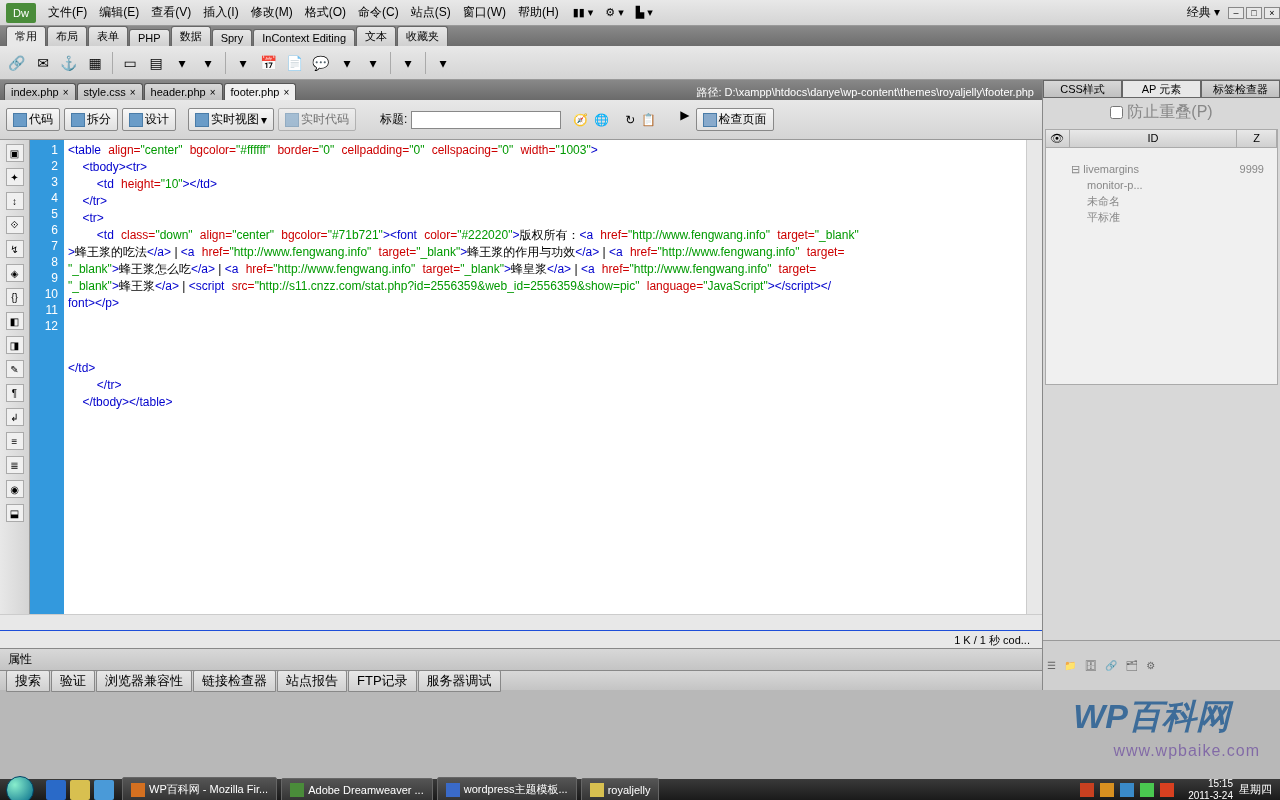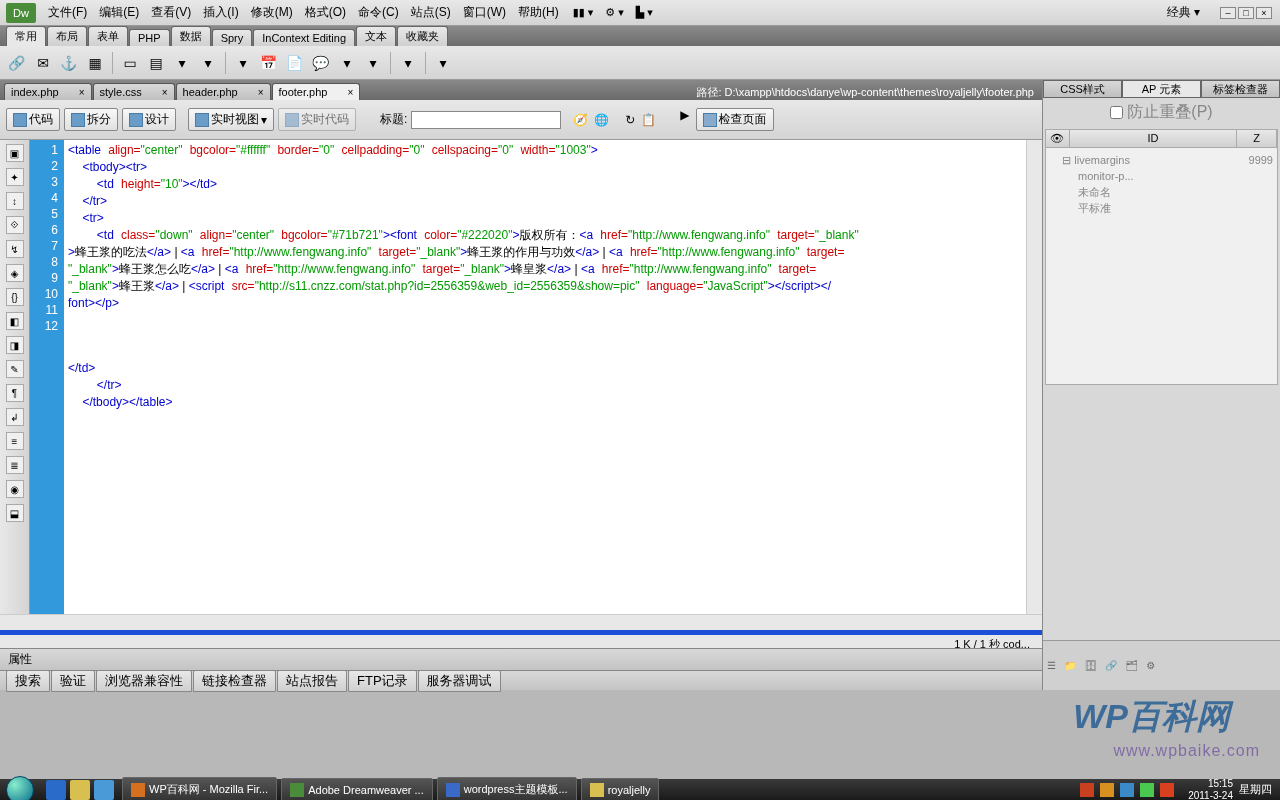--- a/index.html
+++ b/index.html
@@ -2,40 +2,40 @@
 <html><head>
 <meta charset="utf-8">
 <style>
 * { margin: 0; padding: 0; box-sizing: border-box; font-family: "Microsoft YaHei", "SimSun", Tahoma, sans-serif; }
 body { background: #b8b8b8; overflow: hidden; width: 1280px; height: 800px; position: relative; }
 
 
 .menubar { background: linear-gradient(#e8e8e8, #d4d4d4); height: 26px; display: flex; align-items: center; border-bottom: 1px solid #999; font-size: 12px; }
 .menubar .logo { width: 30px; height: 20px; background: #4a8c3a; color: #fff; font-weight: normal; text-align: center; line-height: 20px; margin: 0 6px; font-size: 11px; border-radius: 2px; }
 .menubar .menu-item { padding: 0 6px; cursor: pointer; }
-.menubar .right-controls { margin-left: auto; display: flex; align-items: center; gap: 20px; padding-right: 8px; }
+.menubar .right-controls { margin-left: auto; display: flex; align-items: center; gap: 8px; padding-right: 0; }
 .menubar .right-controls span { margin-left: 4px; }
 .window-ctrl { display: flex; gap: 2px; }
 .window-ctrl div { width: 16px; height: 12px; border: 1px solid #888; font-size: 9px; text-align: center; line-height: 10px; background: #e8e8e8; }
 
 
 .cat-tabs { background: linear-gradient(#8a8a8a, #6d6d6d); height: 20px; display: flex; align-items: flex-end; font-size: 11px; padding-left: 6px; }
 .cat-tab { background: linear-gradient(#e8e8e8, #d0d0d0); padding: 2px 8px; border: 1px solid #666; border-bottom: none; margin-right: 1px; cursor: pointer; border-radius: 3px 3px 0 0; }
 .cat-tab.active { background: #e8e8e8; }
 
 
 .toolbar { background: linear-gradient(#e8e8e8, #d4d4d4); height: 34px; display: flex; align-items: center; padding: 0 6px; gap: 4px; border-bottom: 1px solid #999; }
 .toolbar .tb-btn { width: 22px; height: 22px; border: 1px solid transparent; display: flex; align-items: center; justify-content: center; font-size: 14px; cursor: pointer; }
 .toolbar .sep { width: 1px; height: 22px; background: #aaa; margin: 0 2px; }
 
 
 .doc-area { display: flex; height: 610px; }
 .doc-left { flex: 1; display: flex; flex-direction: column; background: #b0b0b0; }
 .file-tabs { background: linear-gradient(#888, #6a6a6a); height: 20px; display: flex; align-items: flex-end; font-size: 11px; padding-left: 4px; }
-.file-tab { background: linear-gradient(#d8d8d8, #c0c0c0); padding: 2px 6px; border: 1px solid #555; border-bottom: none; margin-right: 1px; cursor: pointer; display: flex; align-items: center; gap: 20px; border-radius: 3px 3px 0 0; }
+.file-tab { background: linear-gradient(#d8d8d8, #c0c0c0); padding: 2px 6px; border: 1px solid #555; border-bottom: none; margin-right: 1px; cursor: pointer; display: flex; align-items: center; gap: 4px; border-radius: 3px 3px 0 0; }
 .file-tab.active { background: #f0f0f0; }
 .file-tab .close { font-size: 10px; cursor: pointer; }
 .path-bar { margin-left: auto; color: #fff; font-size: 11px; padding-right: 8px; padding-top: 2px; }
 
 
 .view-toolbar { background: linear-gradient(#e8e8e8, #d4d4d4); height: 40px; display: flex; align-items: center; padding: 0 6px; gap: 4px; font-size: 12px; border-bottom: 1px solid #999; }
 .view-btn { padding: 2px 6px; border: 1px solid #888; background: linear-gradient(#f8f8f8, #e0e0e0); cursor: pointer; display: flex; align-items: center; gap: 2px; border-radius: 2px; }
 .view-btn .ico { width: 14px; height: 14px; background: #6a9cc8; border: 1px solid #4a7ca8; }
 .title-input { width: 150px; height: 18px; border: 1px solid #888; background: #fff; }
 
@@ -44,31 +44,31 @@
 .vtoolbar { width: 30px; background: linear-gradient(90deg, #e8e8e8, #d4d4d4); border-right: 1px solid #999; display: flex; flex-direction: column; align-items: center; padding-top: 4px; gap: 6px; }
 .vtoolbar .vb { width: 18px; height: 18px; border: 1px solid #aaa; background: #f0f0f0; font-size: 10px; display: flex; align-items: center; justify-content: center; cursor: pointer; }
 .gutter { width: 34px; background: #3399dd; color: #fff; font-family: "Courier New", monospace; font-size: 12px; text-align: right; padding-right: 6px; padding-top: 2px; line-height: 16px; }
 .code { flex: 1; font-family: "Courier New", monospace; font-size: 12px; padding: 2px 4px; line-height: 16px; white-space: pre-wrap; word-break: break-all; position: relative; }
 .code .tag { color: #0000cc; }
 .code .attr { color: #cc0000; }
 .code .val { color: #009900; }
 .code .txt { color: #000; }
 .scroll-v { width: 16px; background: #e8e8e8; border-left: 1px solid #ccc; }
 .scroll-h { height: 16px; background: #e8e8e8; border-top: 1px solid #ccc; }
-.status-line { background: #e8e8e8; height: 18px; border-top: 5px solid #1d4ed8; font-size: 11px; text-align: right; padding-right: 12px; line-height: 18px; }
+.status-line { background: #e8e8e8; height: 18px; border-top: 1px solid #1d4ed8; font-size: 11px; text-align: right; padding-right: 12px; line-height: 18px; }
 
 
 .panels { width: 238px; background: #d8d8d8; border-left: 1px solid #888; display: flex; flex-direction: column; }
 .panel-tabs { display: flex; background: linear-gradient(#888,#6a6a6a); height: 18px; font-size: 11px; }
 .panel-tab { flex: 1; background: linear-gradient(#d8d8d8,#c0c0c0); border: 1px solid #666; text-align: center; line-height: 16px; cursor: pointer; }
 .panel-tab.active { background: #e8e8e8; }
 .panel-body { flex: 1; background: #f0f0f0; border: 1px solid #aaa; margin: 2px; font-size: 11px; }
 .panel-body .hdr { background: linear-gradient(#e8e8e8,#d0d0d0); border-bottom: 1px solid #aaa; display: flex; }
 .panel-body .hdr div { padding: 2px 4px; border-right: 1px solid #aaa; }
-.panel-body .tree { padding: 4px; color: #888; }
+.panel-body .tree { padding: 13px; color: #888; }
 .tree-item { padding-left: 12px; line-height: 16px; }
 
 
 .bottom-prop { background: linear-gradient(#d8d8d8,#c4c4c4); height: 22px; border-top: 1px solid #888; font-size: 12px; padding: 2px 8px; }
 .bottom-tabs { background: linear-gradient(#d8d8d8,#c4c4c4); height: 20px; border-top: 1px solid #888; display: flex; font-size: 13px; padding-left: 6px; align-items: center; }
 .bottom-tab { background: linear-gradient(#e8e8e8,#d0d0d0); padding: 1px 8px; border: 1px solid #888; margin-right: 1px; cursor: pointer; border-radius: 2px 2px 0 0; }
 
 
 .taskbar { position: absolute; bottom: 0; left: 0; right: 0; height: 21px; background: linear-gradient(#3a3a3a, #1a1a1a); display: flex; align-items: center; color: #fff; font-size: 11px; }
 .start-btn { width: 40px; height: 32px; display: flex; align-items: center; justify-content: center; }

